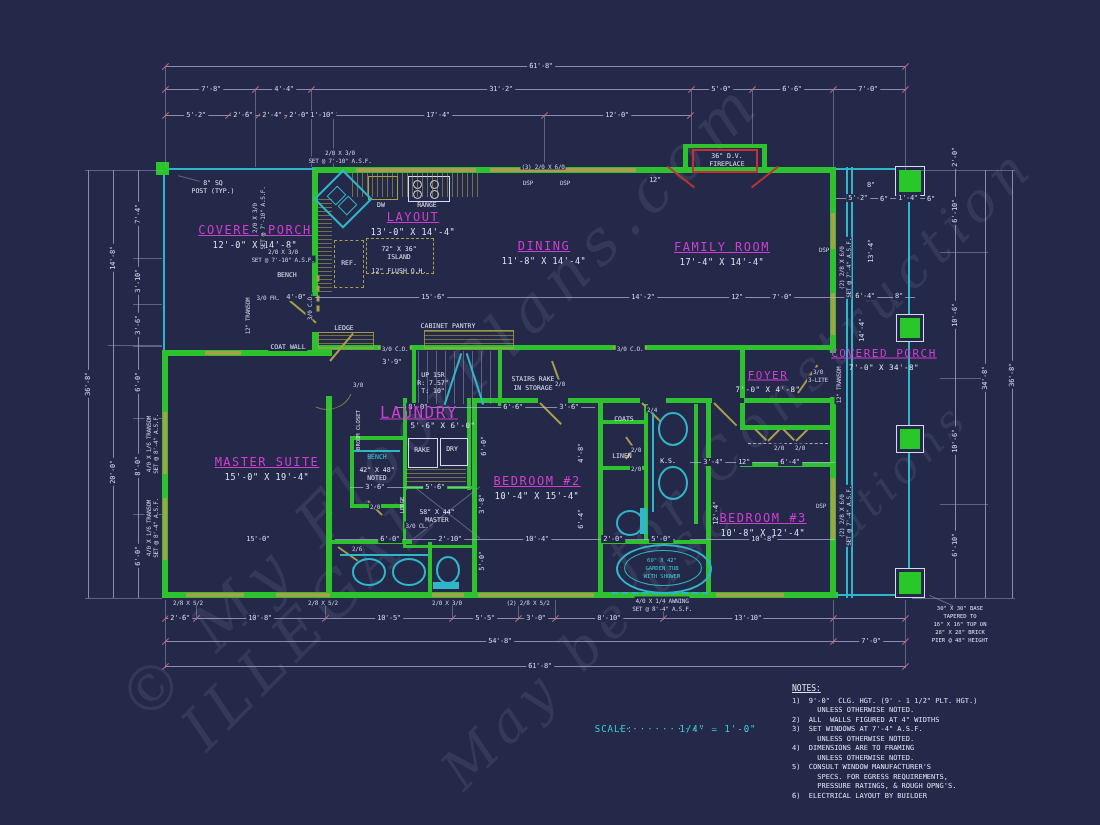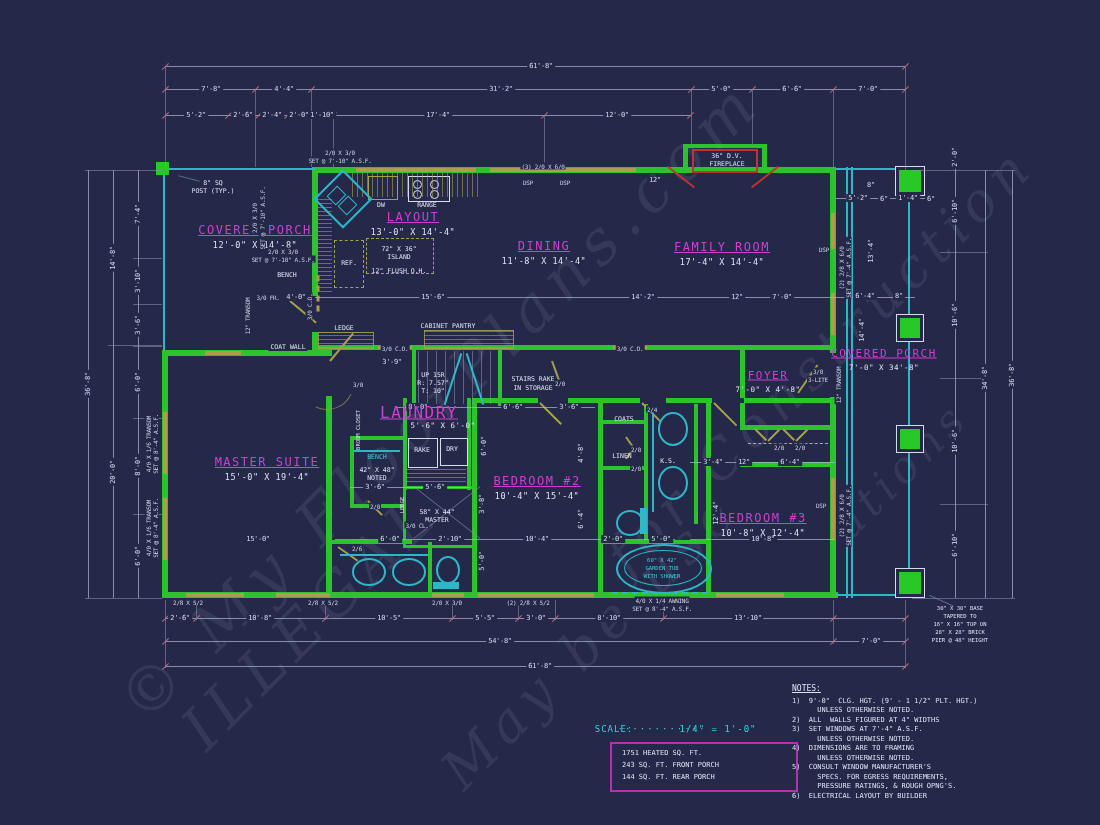--- a/index.html
+++ b/index.html
@@ -471,25 +471,20 @@
   <span class="t x6" style="left:188px;top:602px">2/8 X 5/2</span>
   <span class="t x6" style="left:323px;top:602px">2/8 X 5/2</span>
   <span class="t x6" style="left:447px;top:602px">2/0 X 3/0</span>
   <span class="t x6" style="left:528px;top:602px">(2) 2/8 X 5/2</span>
   <span class="t x6" style="left:662px;top:600px">4/0 X 1/4 AWNING</span>
   <span class="t x6" style="left:662px;top:608px">SET @ 8'-4" A.S.F.</span>
 
   <span class="t sc" style="left:614px;top:729px">SCALE:</span>
   <span class="t sc" style="left:662px;top:729px;letter-spacing:2px">············</span>
   <span class="t sc" style="left:718px;top:729px">1/4" = 1'-0"</span>
-  <div class="a" style="left:610px;top:742px;width:184px;height:46px;border:2px solid #b32fb3">
-    <span class="nt" style="position:absolute;left:10px;top:5px">1751 HEATED SQ. FT.</span>
-    <span class="nt" style="position:absolute;left:10px;top:17px">243 SQ. FT. FRONT PORCH</span>
-    <span class="nt" style="position:absolute;left:10px;top:29px">144 SQ. FT. REAR PORCH</span>
-  </div>
 
   <div class="a" style="left:792px;top:684px;width:220px">
     <div class="nt" style="text-decoration:underline;font-size:8px;margin-bottom:3px">NOTES:</div>
     <div class="nt">1)  9'-0"  CLG. HGT. (9' - 1 1/2" PLT. HGT.)</div>
     <div class="nt">      UNLESS OTHERWISE NOTED.</div>
     <div class="nt">2)  ALL  WALLS FIGURED AT 4" WIDTHS</div>
     <div class="nt">3)  SET WINDOWS AT 7'-4" A.S.F.</div>
     <div class="nt">      UNLESS OTHERWISE NOTED.</div>
     <div class="nt">4)  DIMENSIONS ARE TO FRAMING</div>
     <div class="nt">      UNLESS OTHERWISE NOTED.</div>

